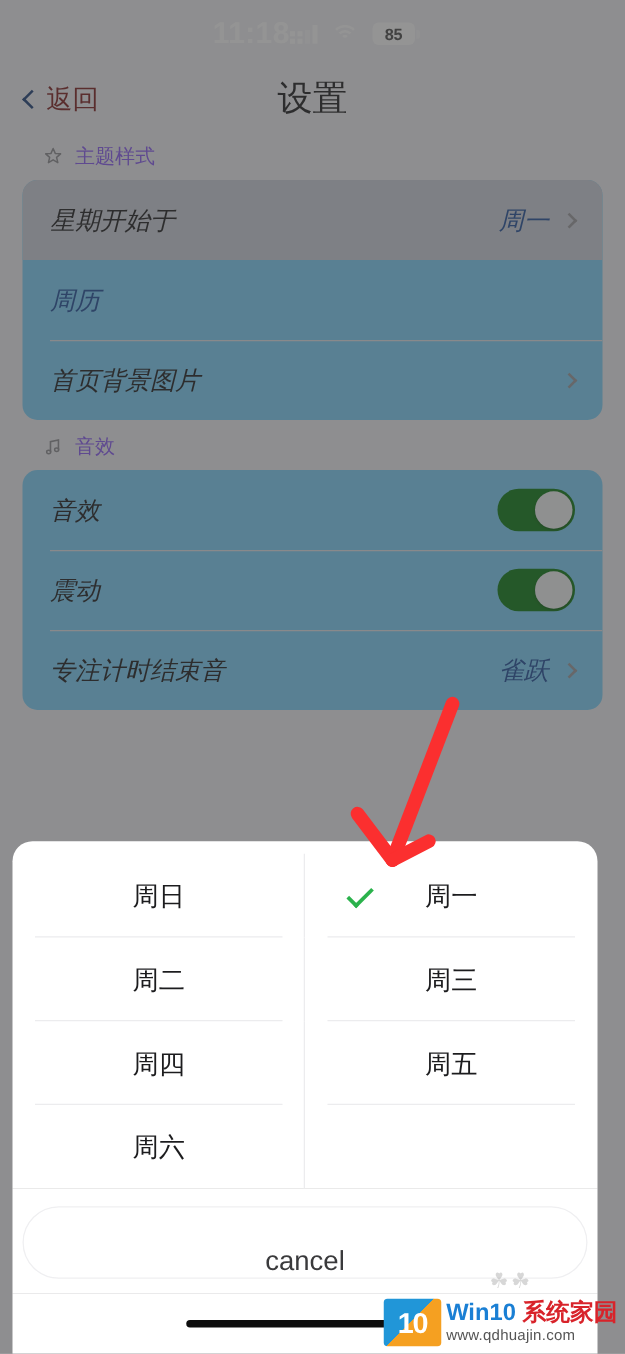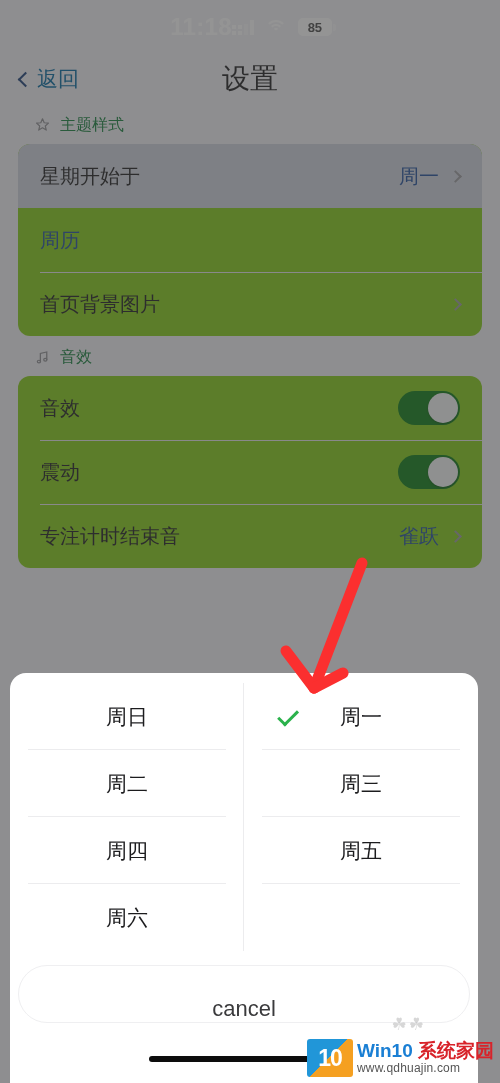--- a/index.html
+++ b/index.html
@@ -57,36 +57,36 @@
   .batt .nub { width:3px; height:7px; background:rgba(255,255,255,0.55); border-radius:0 2px 2px 0; margin-left:1px; }
 
   
   .navbar {
     position:relative; height:50px;
     display:flex; align-items:center; padding:0 20px;
   }
   .back { display:flex; align-items:center; gap:6px; color:#1b3f78; }
   .back .chev { width:11px; height:11px; border-left:2.6px solid #1b3f78; border-bottom:2.6px solid #1b3f78;
                 transform:rotate(45deg); }
-  .back .lbl { font-size:21px; color:#0369a1; }
+  .back .lbl { font-size:21px; color:#7f1d1d; }
   .nav-title {
     position:absolute; left:0; right:0; text-align:center;
     font-size:28px; color:#1c1c1e; font-weight:400; pointer-events:none;
   }
 
   
   .sec-head {
     display:flex; align-items:center; gap:9px;
     padding:11px 34px 8px 34px;
-    font-size:16px; color:#15803d;
+    font-size:16px; color:#8b5cf6;
   }
   .sec-head .ico { width:17px; height:17px; display:block; }
 
   .card {
-    margin:0 18px; background:#84cc16; border-radius:12px; overflow:hidden;
+    margin:0 18px; background:#7dd3fc; border-radius:12px; overflow:hidden;font-style:italic;
   }
   .row {
     display:flex; align-items:center; justify-content:space-between;
     height:64px; padding:0 22px; position:relative;
   }
   .row.highlight { background:#cfd3dd; }
   .row + .row::before {
     content:""; position:absolute; left:22px; right:0; top:0; height:1px; background:#e6e6ea;
   }
   .row.highlight + .row::before { background:transparent; }

